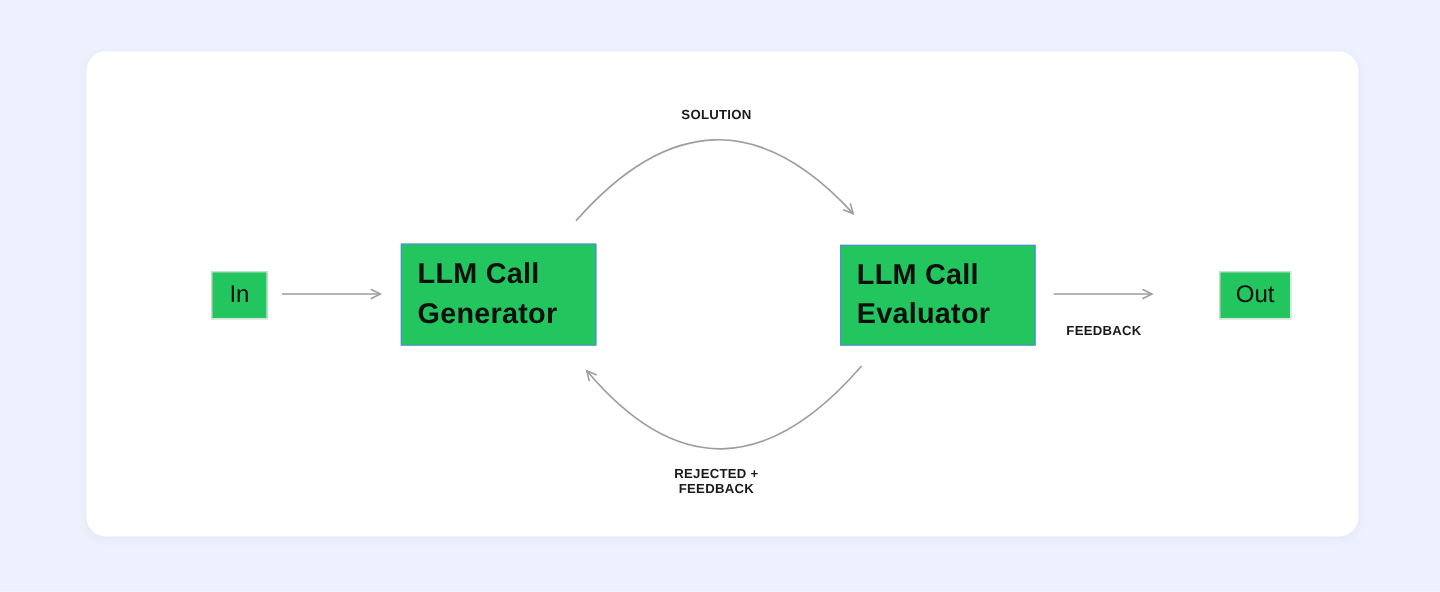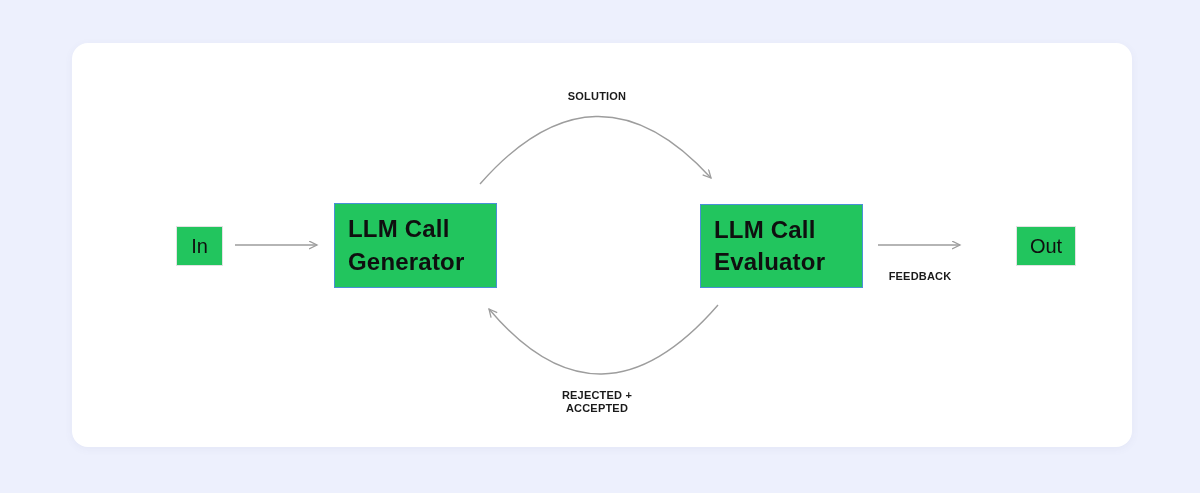--- a/index.html
+++ b/index.html
@@ -93,13 +93,13 @@
 <div class="node node-llm node-evaluator">LLM Call
 Evaluator</div>
 
 <div class="node node-terminal node-out">Out</div>
 
 <div class="edge-label label-solution">SOLUTION</div>
 
 <div class="edge-label label-accepted">FEEDBACK</div>
 
 <div class="edge-label label-rejected">REJECTED +
-ACCEPTED</div>
+FEEDBACK</div>
 
 </body></html>

